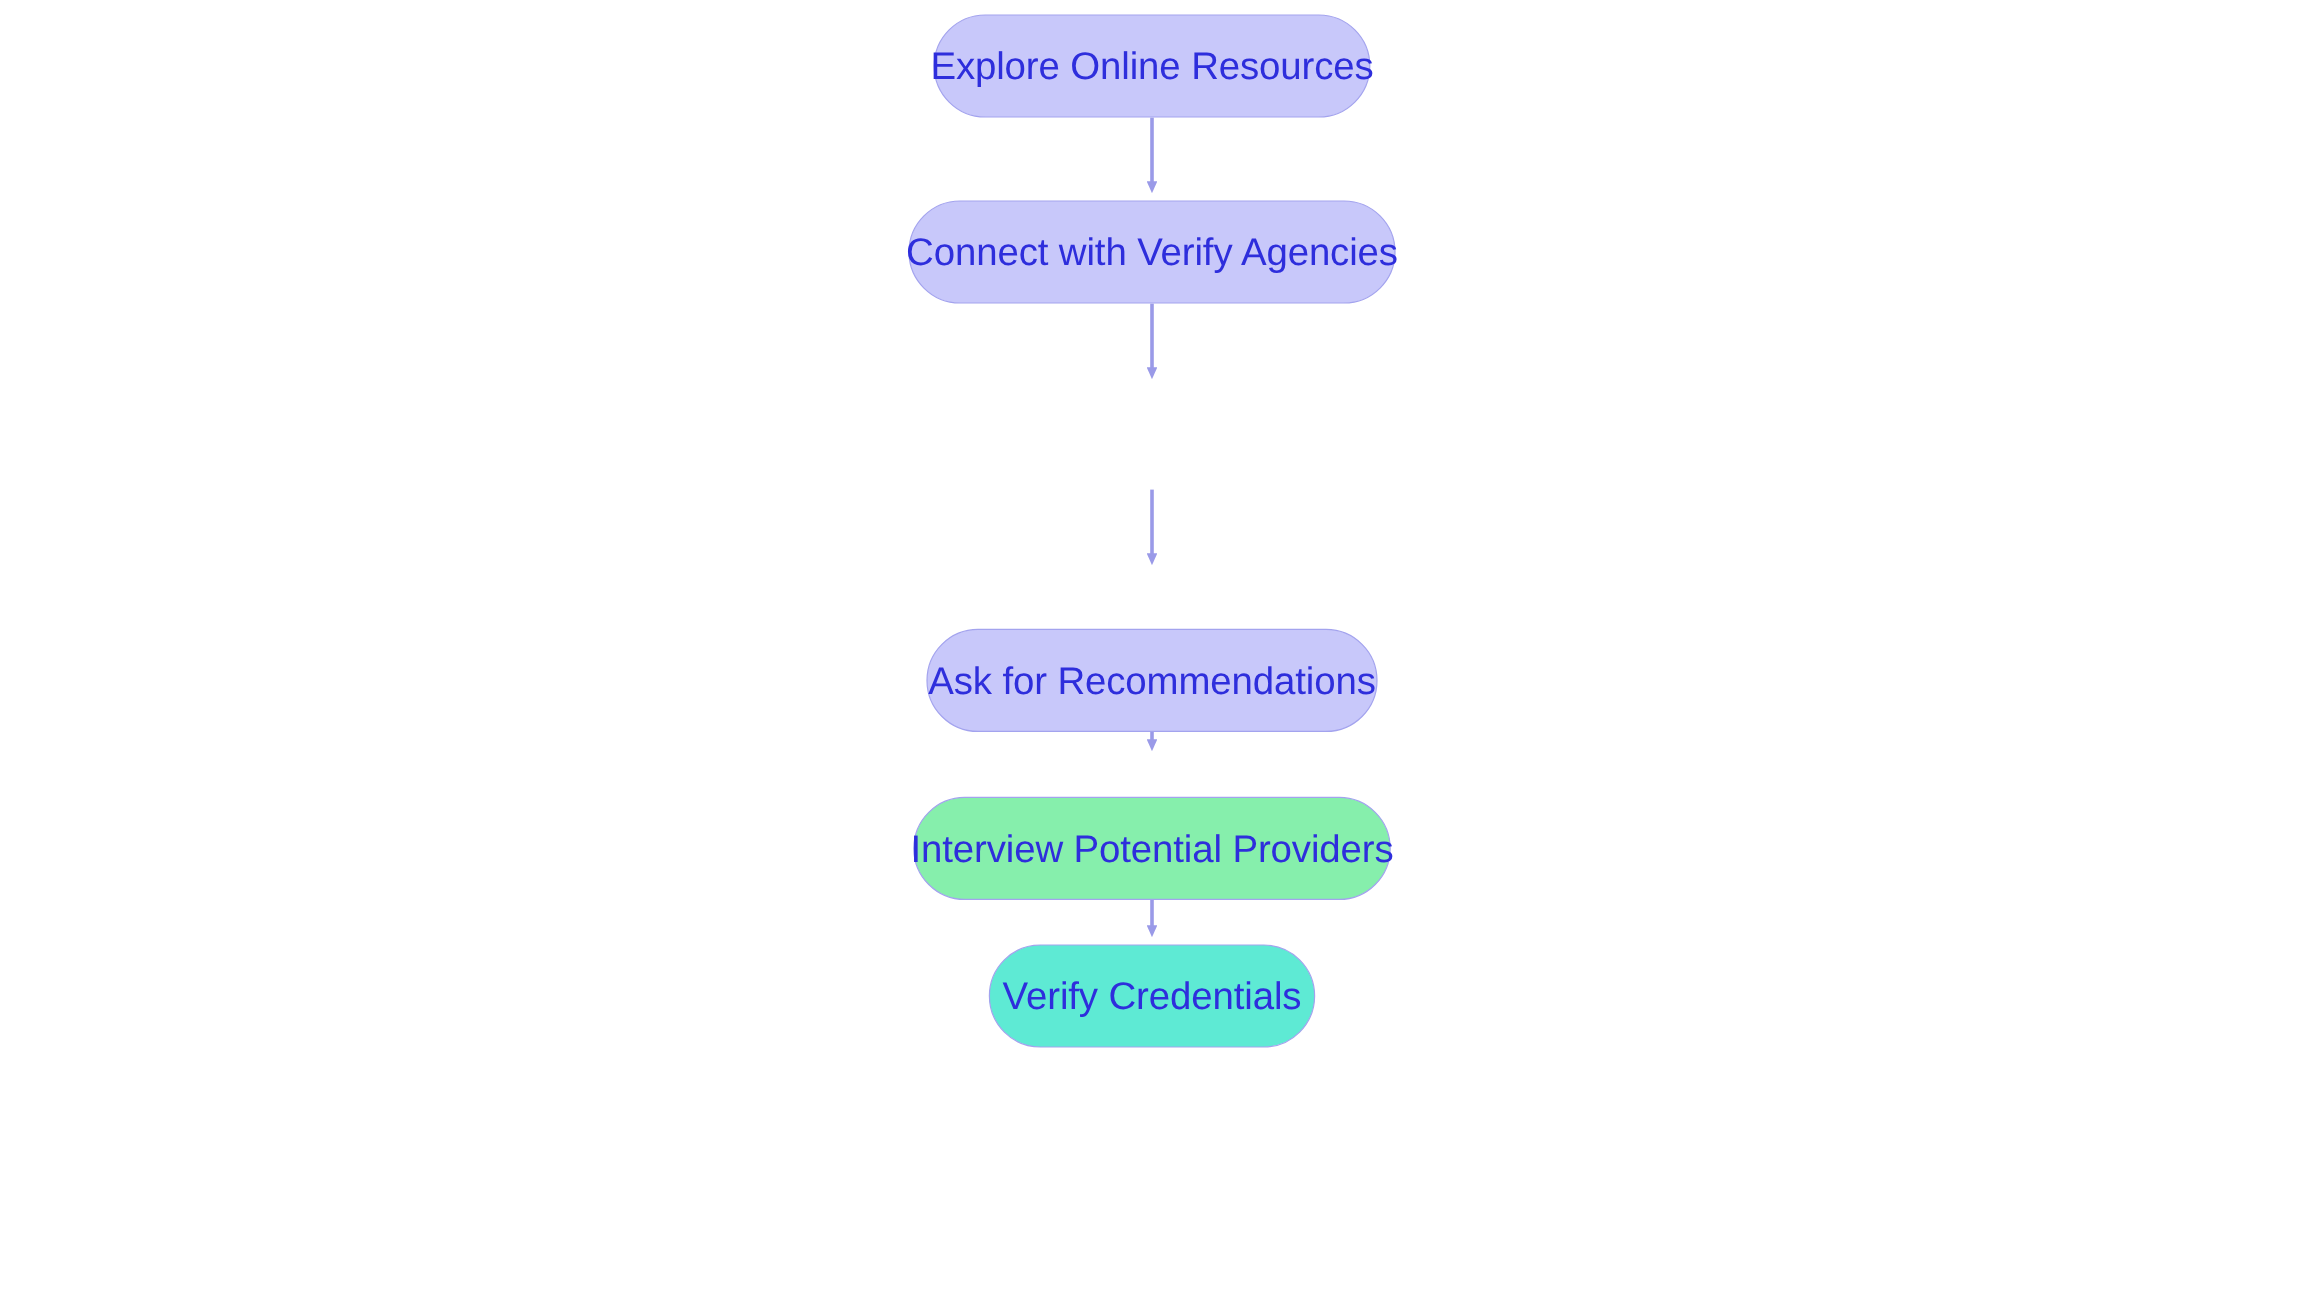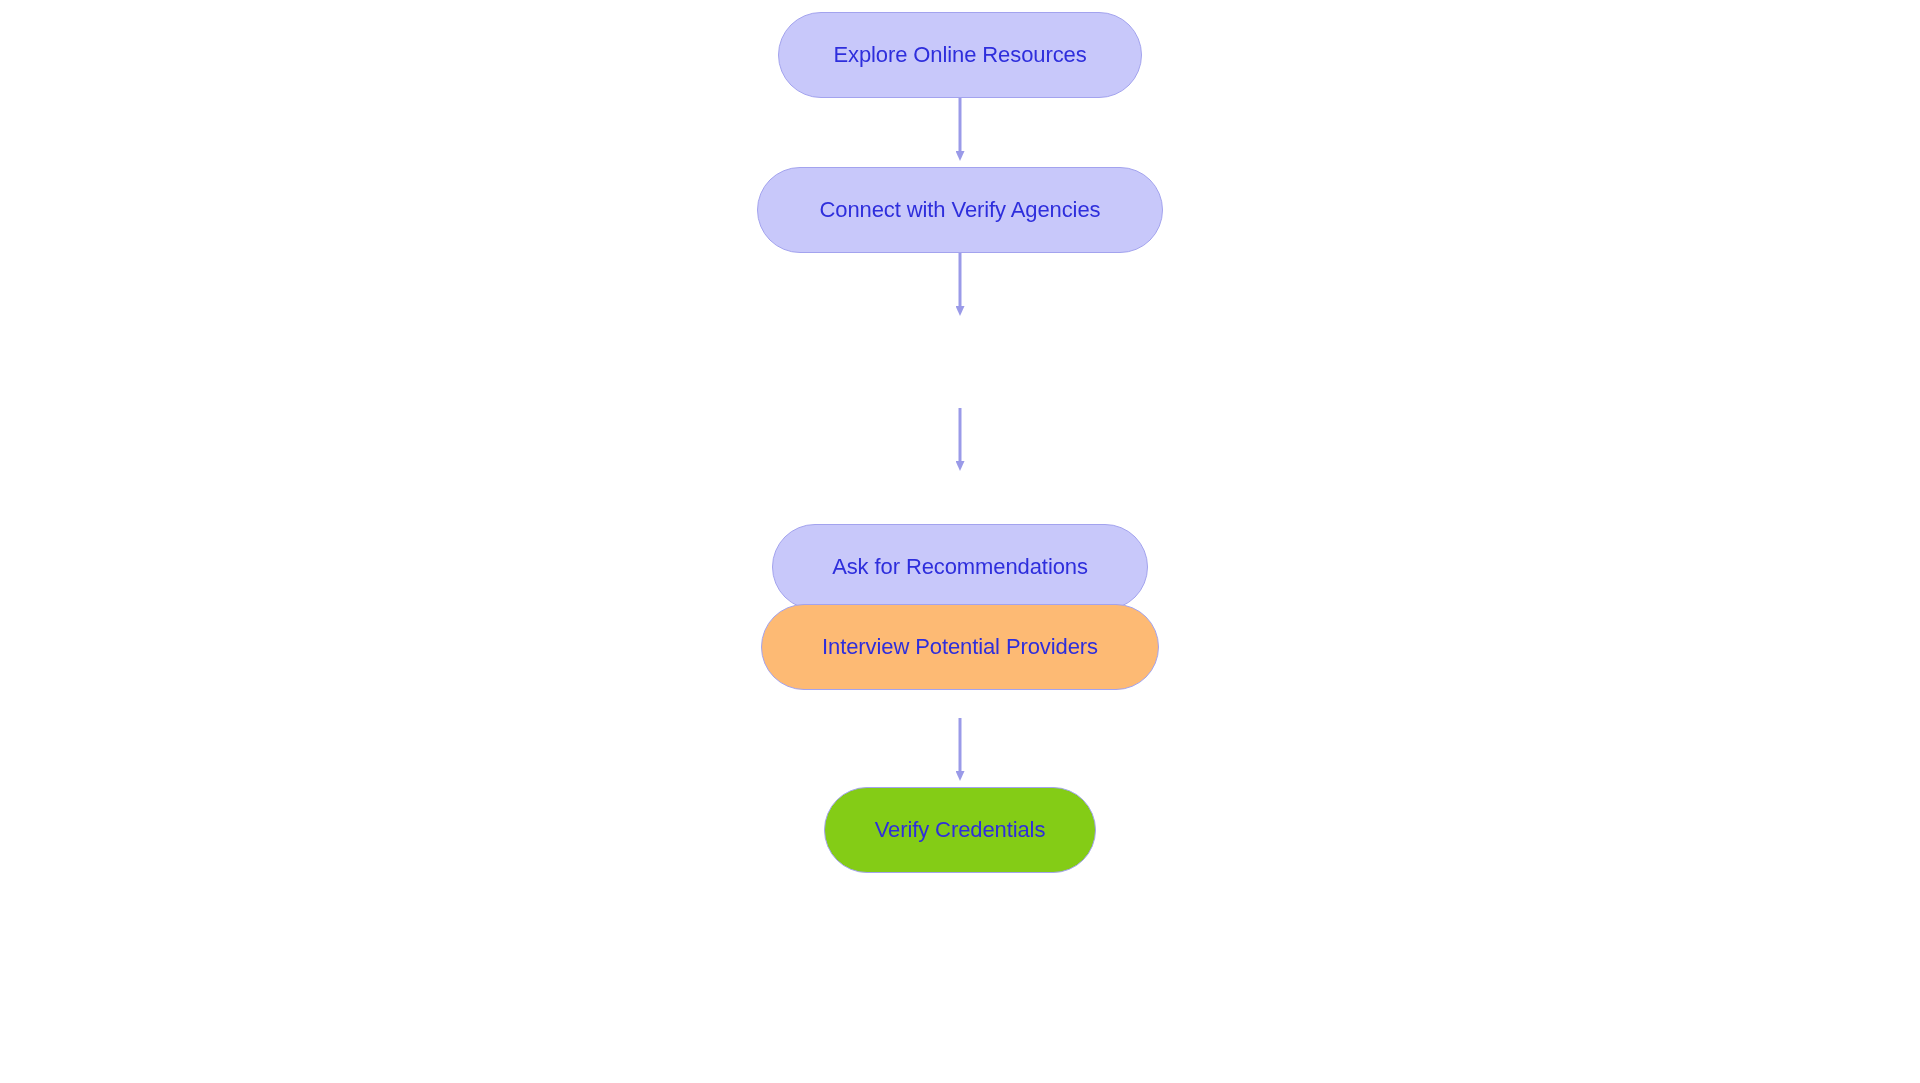--- a/index.html
+++ b/index.html
@@ -50,21 +50,21 @@
     justify-content: center;
     background: #c8c8fa;
     border: 1.6px solid #a3a3ee;
     border-radius: 999px;
     transform: translateX(-50%);
   }
 
   .flow-node-label {
     color: #2e2edc;
     font-family: "Liberation Sans", sans-serif;
-    font-size: 22px;
+    font-size: 32px;
     font-weight: 400;
     line-height: 1;
     letter-spacing: -0.1px;
     white-space: nowrap;
     user-select: none;
   }
 </style>
 </head>
 <body>
 
@@ -102,22 +102,22 @@
 
     <div class="flow-node" style="left: 960px; top: 167px; width: 406px; height: 86px; background: rgb(200, 200, 250); border-color: rgb(163, 163, 238);">
       <span class="flow-node-label" style="color: rgb(46, 46, 220);">Connect with Verify Agencies</span>
     </div>
 
 
     <div class="flow-node" style="left: 960px; top: 477px; width: 376px; height: 86px; background: rgb(200, 200, 250); border-color: rgb(163, 163, 238); margin-top: 47px;">
       <span class="flow-node-label" style="color: rgb(46, 46, 220);">Ask for Recommendations</span>
     </div>
 
-    <div class="flow-node" style="left: 960px; top: 604px; width: 398px; height: 86px; background: #fdba74; border-color: rgb(163, 163, 238);">
+    <div class="flow-node" style="left: 960px; top: 664px; width: 398px; height: 86px; background: #86efac; border-color: rgb(163, 163, 238);">
       <span class="flow-node-label" style="color: rgb(46, 46, 220);">Interview Potential Providers</span>
     </div>
 
-    <div class="flow-node" style="left: 960px; top: 787px; width: 272px; height: 86px; background: #84cc16; border-color: rgb(163, 163, 238);">
+    <div class="flow-node" style="left: 960px; top: 787px; width: 272px; height: 86px; background: #5eead4; border-color: rgb(163, 163, 238);">
       <span class="flow-node-label" style="color: rgb(46, 46, 220);">Verify Credentials</span>
     </div>
 
   </div>
 </div>
 
 </body></html>

